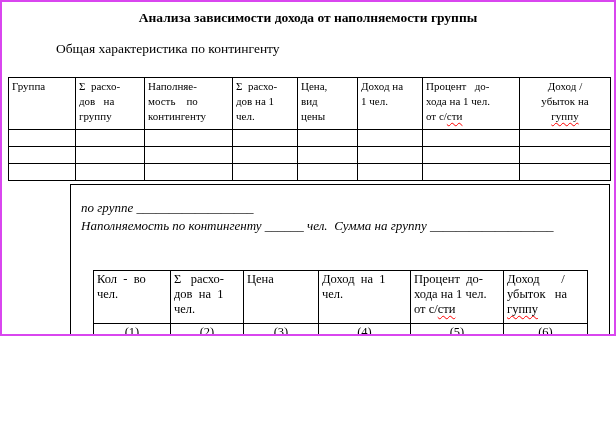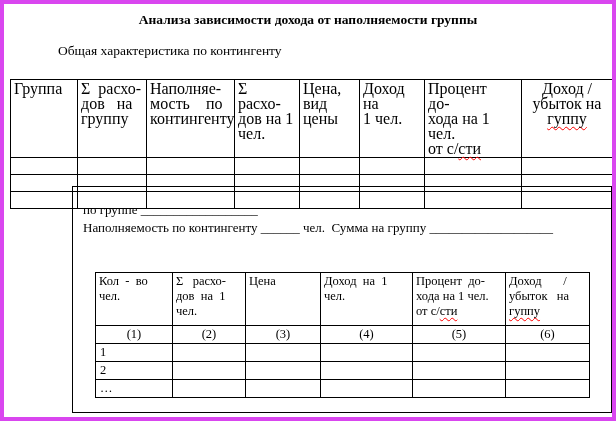--- a/index.html
+++ b/index.html
@@ -1,20 +1,20 @@
 <!DOCTYPE html>
 <html><head>
 <meta charset="utf-8">
 <style>
   html,body { margin:0; padding:0; background:#fff; }
   .page {
     position: relative;
-    width: 616px; height: 421px;
+    width: 616px; height: 336px;
     box-sizing: border-box;
-    border: 4px solid #d946ef;
+    border: 2px solid #d946ef;
     background: #fff;
     font-family: "Liberation Serif", "DejaVu Serif", serif;
     color: #000;
     overflow: hidden;
   }
   .doc-title {
     position: absolute; top: 8px; left: 0; right: 0;
     text-align: center;
     font-weight: bold;
     font-size: 13.5px;
@@ -24,21 +24,21 @@
     font-size: 13.5px;
     margin-left: 46px;
   }
   table { border-collapse: collapse; table-layout: fixed; }
   td, th { border: 1px solid #000; padding: 1px 3px; box-sizing: border-box; }
   th { font-weight: normal; text-align: left; vertical-align: top; }
 
   .main-table {
     position: absolute; left: 6px; top: 75px;
     width: 602px;
-    font-size: 16px; line-height: 15px;
+    font-size: 11px; line-height: 15px;
   }
   .main-table .hdr-row { height: 52px; }
   .main-table .empty-row { height: 17px; }
   .center-cell { text-align: center; }
 
   .hwrap { white-space: pre-wrap; }
 
   .misspell {
     text-decoration: underline;
     text-decoration-style: wavy;
@@ -51,20 +51,21 @@
   .inner-box {
     position: absolute; left: 68px; top: 182px;
     width: 540px; height: 227px;
     box-sizing: border-box;
     border: 1px solid #000;
   }
   .form-lines {
     position: absolute; left: 10px; top: 14px; right: 4px;
     font-size: 13px; line-height: 17.5px;
     white-space: nowrap;
+    font-style: italic;
   }
   .form-line { white-space: pre; }
 
   .inner-table {
     position: absolute; left: 22px; top: 85px;
     width: 494px;
     font-size: 12.5px; line-height: 15px;
   }
   .inner-table .hdr-row { height: 53px; margin-top: 38px; }
   .inner-table .num-row { height: 16px; }

